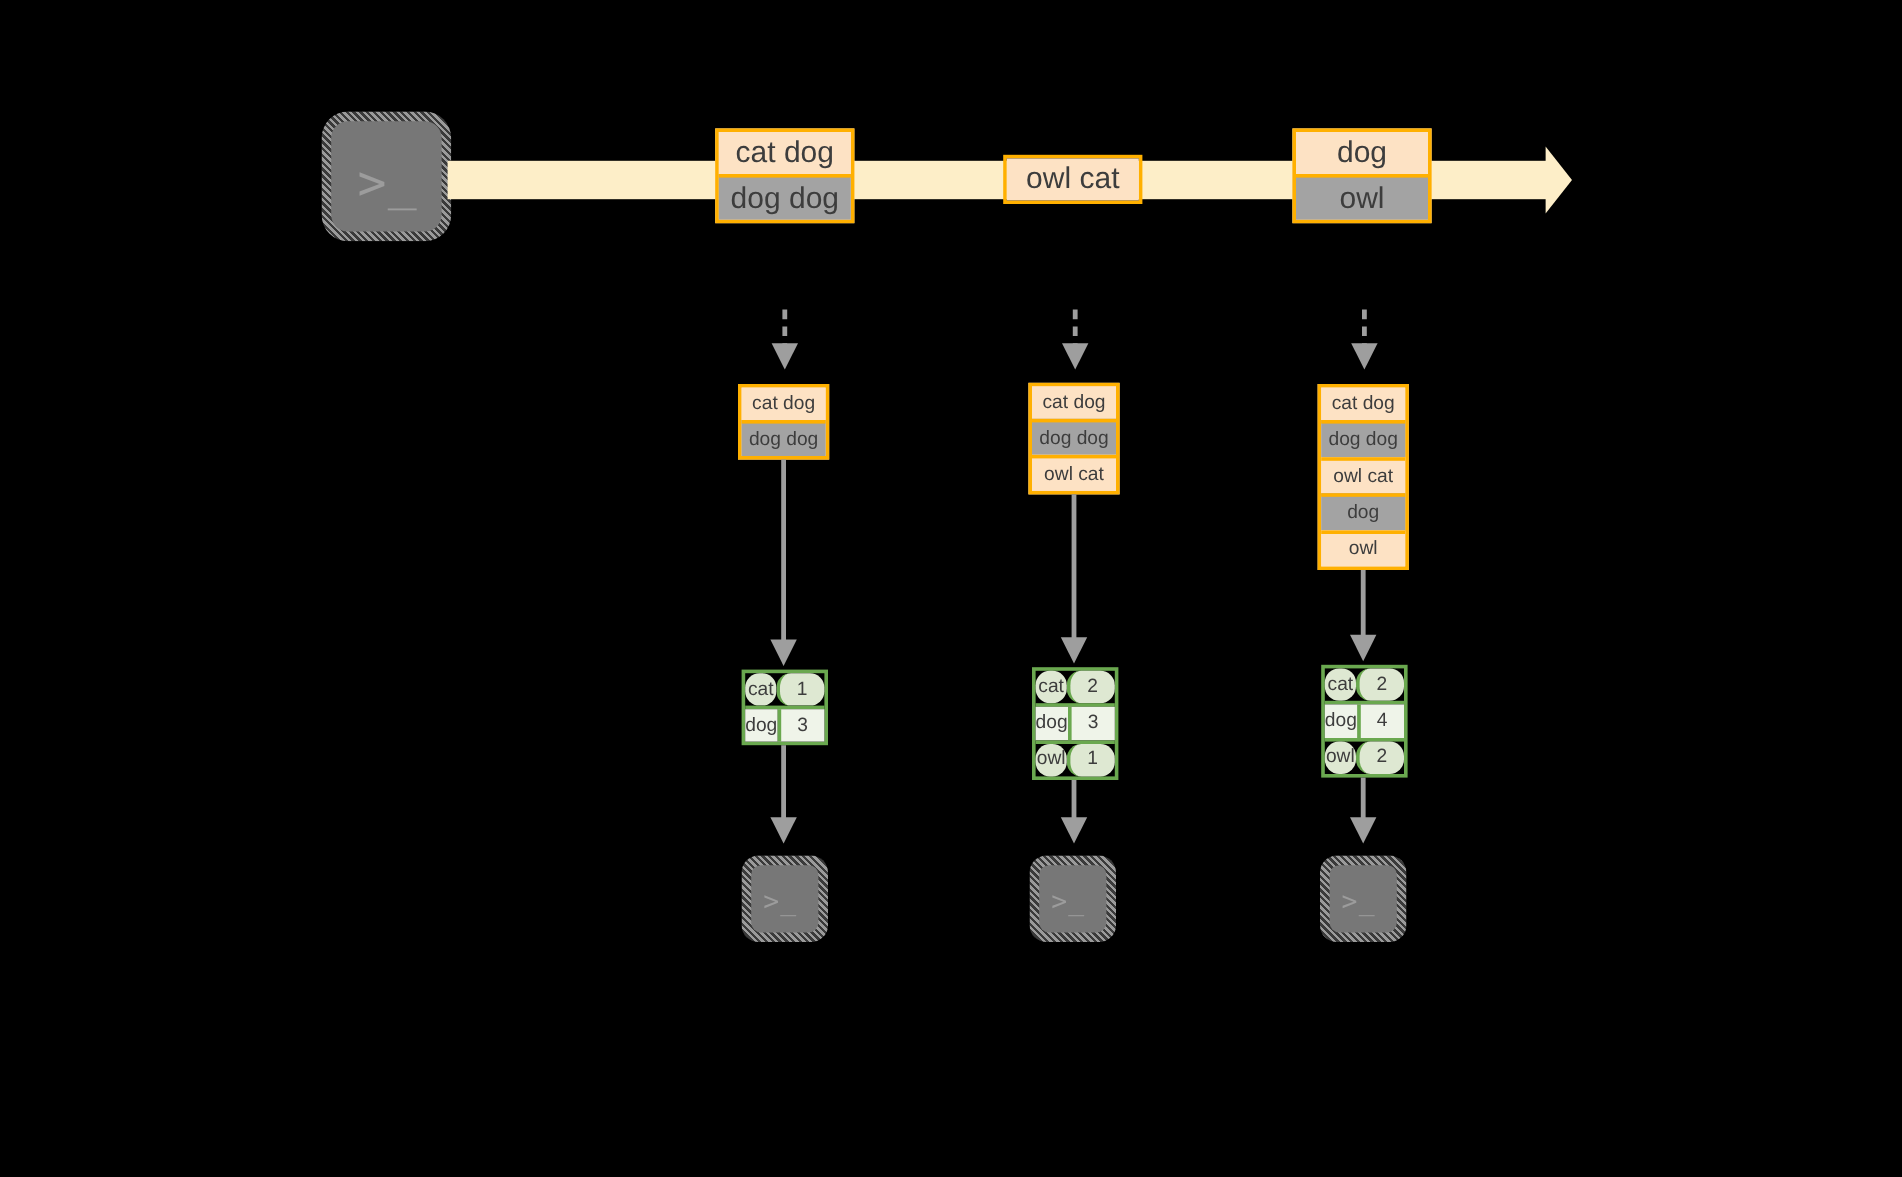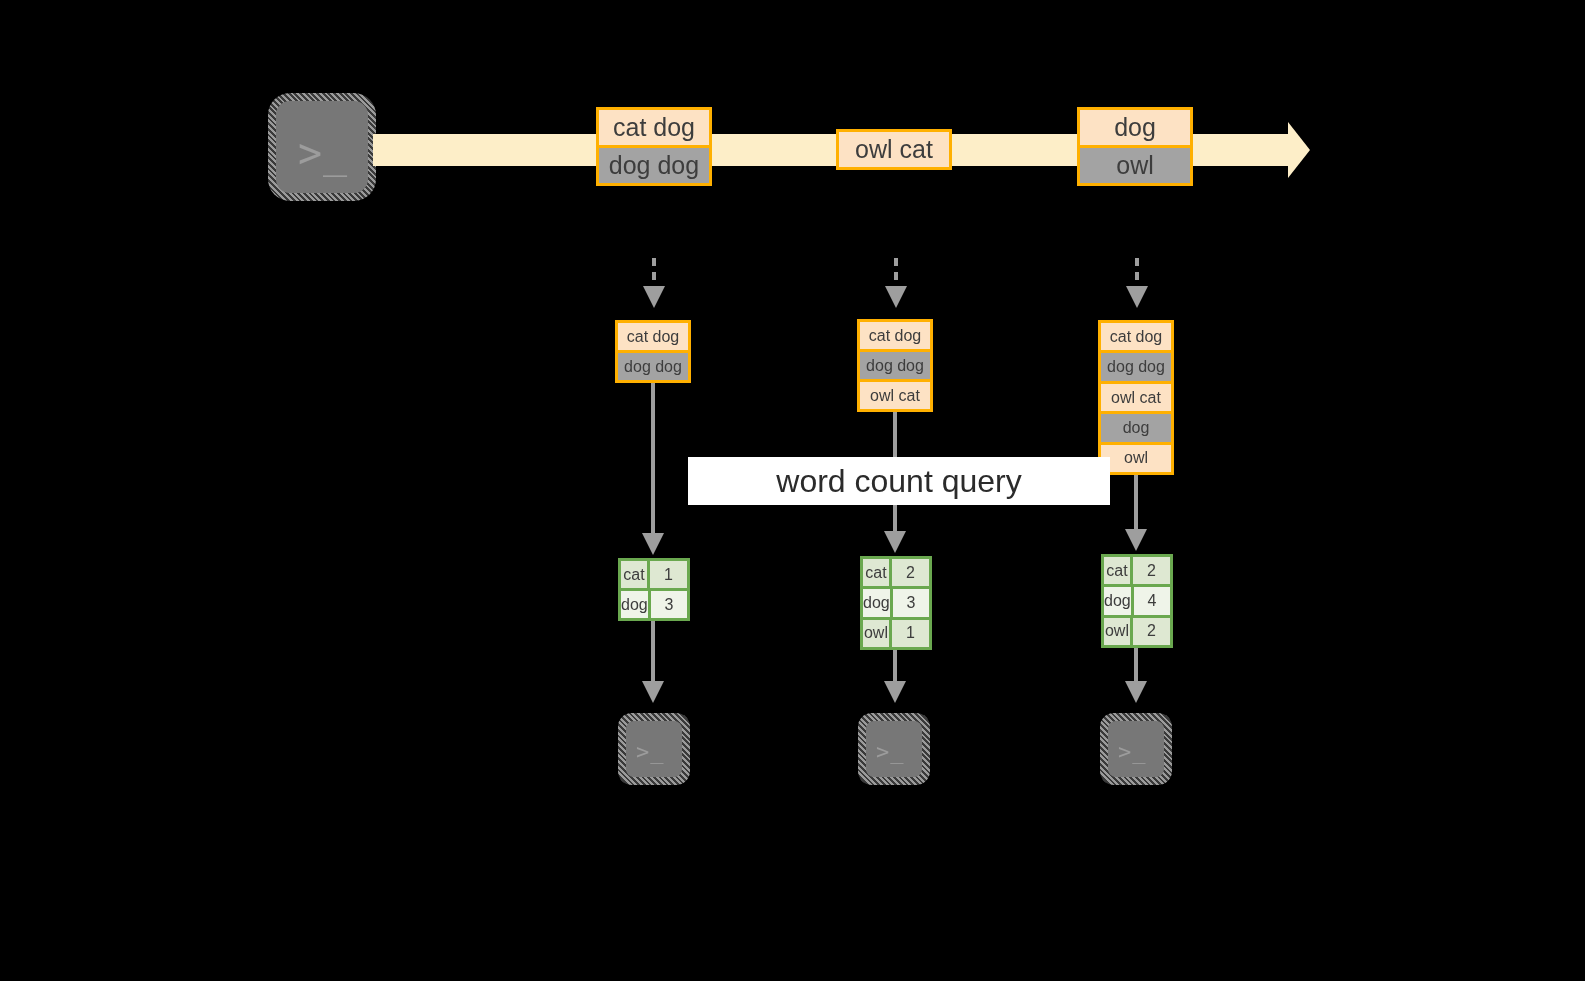--- a/index.html
+++ b/index.html
@@ -115,21 +115,21 @@
     color: #3d3d3d;
     box-sizing: border-box;
     white-space: nowrap;
   }
   .gbox .gcell.word { width: 44px; }
   .gbox .gcell.count {
     width: 100%;
     flex: 1 1 auto;
     border-left: 3px solid #6aa84f;
   }
-  .gshade-a { background: #dee8d2; }
+  .gshade-a { background: #dee8d2; border-radius: 12px; }
   .gshade-b { background: #eff4e9; }
 
   
   .vline {
     position: absolute;
     width: 4px;
     background: #9e9e9e;
   }
   .vline.dashed {
     background: none;
@@ -283,15 +283,14 @@
   </div>
 
   <div class="vline" style="left:1134px; top:648px; height:38px;"></div>
   <div class="vhead" style="left:1125px; top:681px;"></div>
 
   <div class="terminal" style="left:1100px; top:713px; width:72px; height:72px;">
     <div class="tinner"></div>
     <div class="prompt" style="left:10px; top:20px; font-size:22px;">&gt;_</div>
   </div>
 
-  <div class="query-band" style="left:688px; top:457px; width:422px; height:48px;">word count query</div>
 
 </div>
 
 </body></html>

